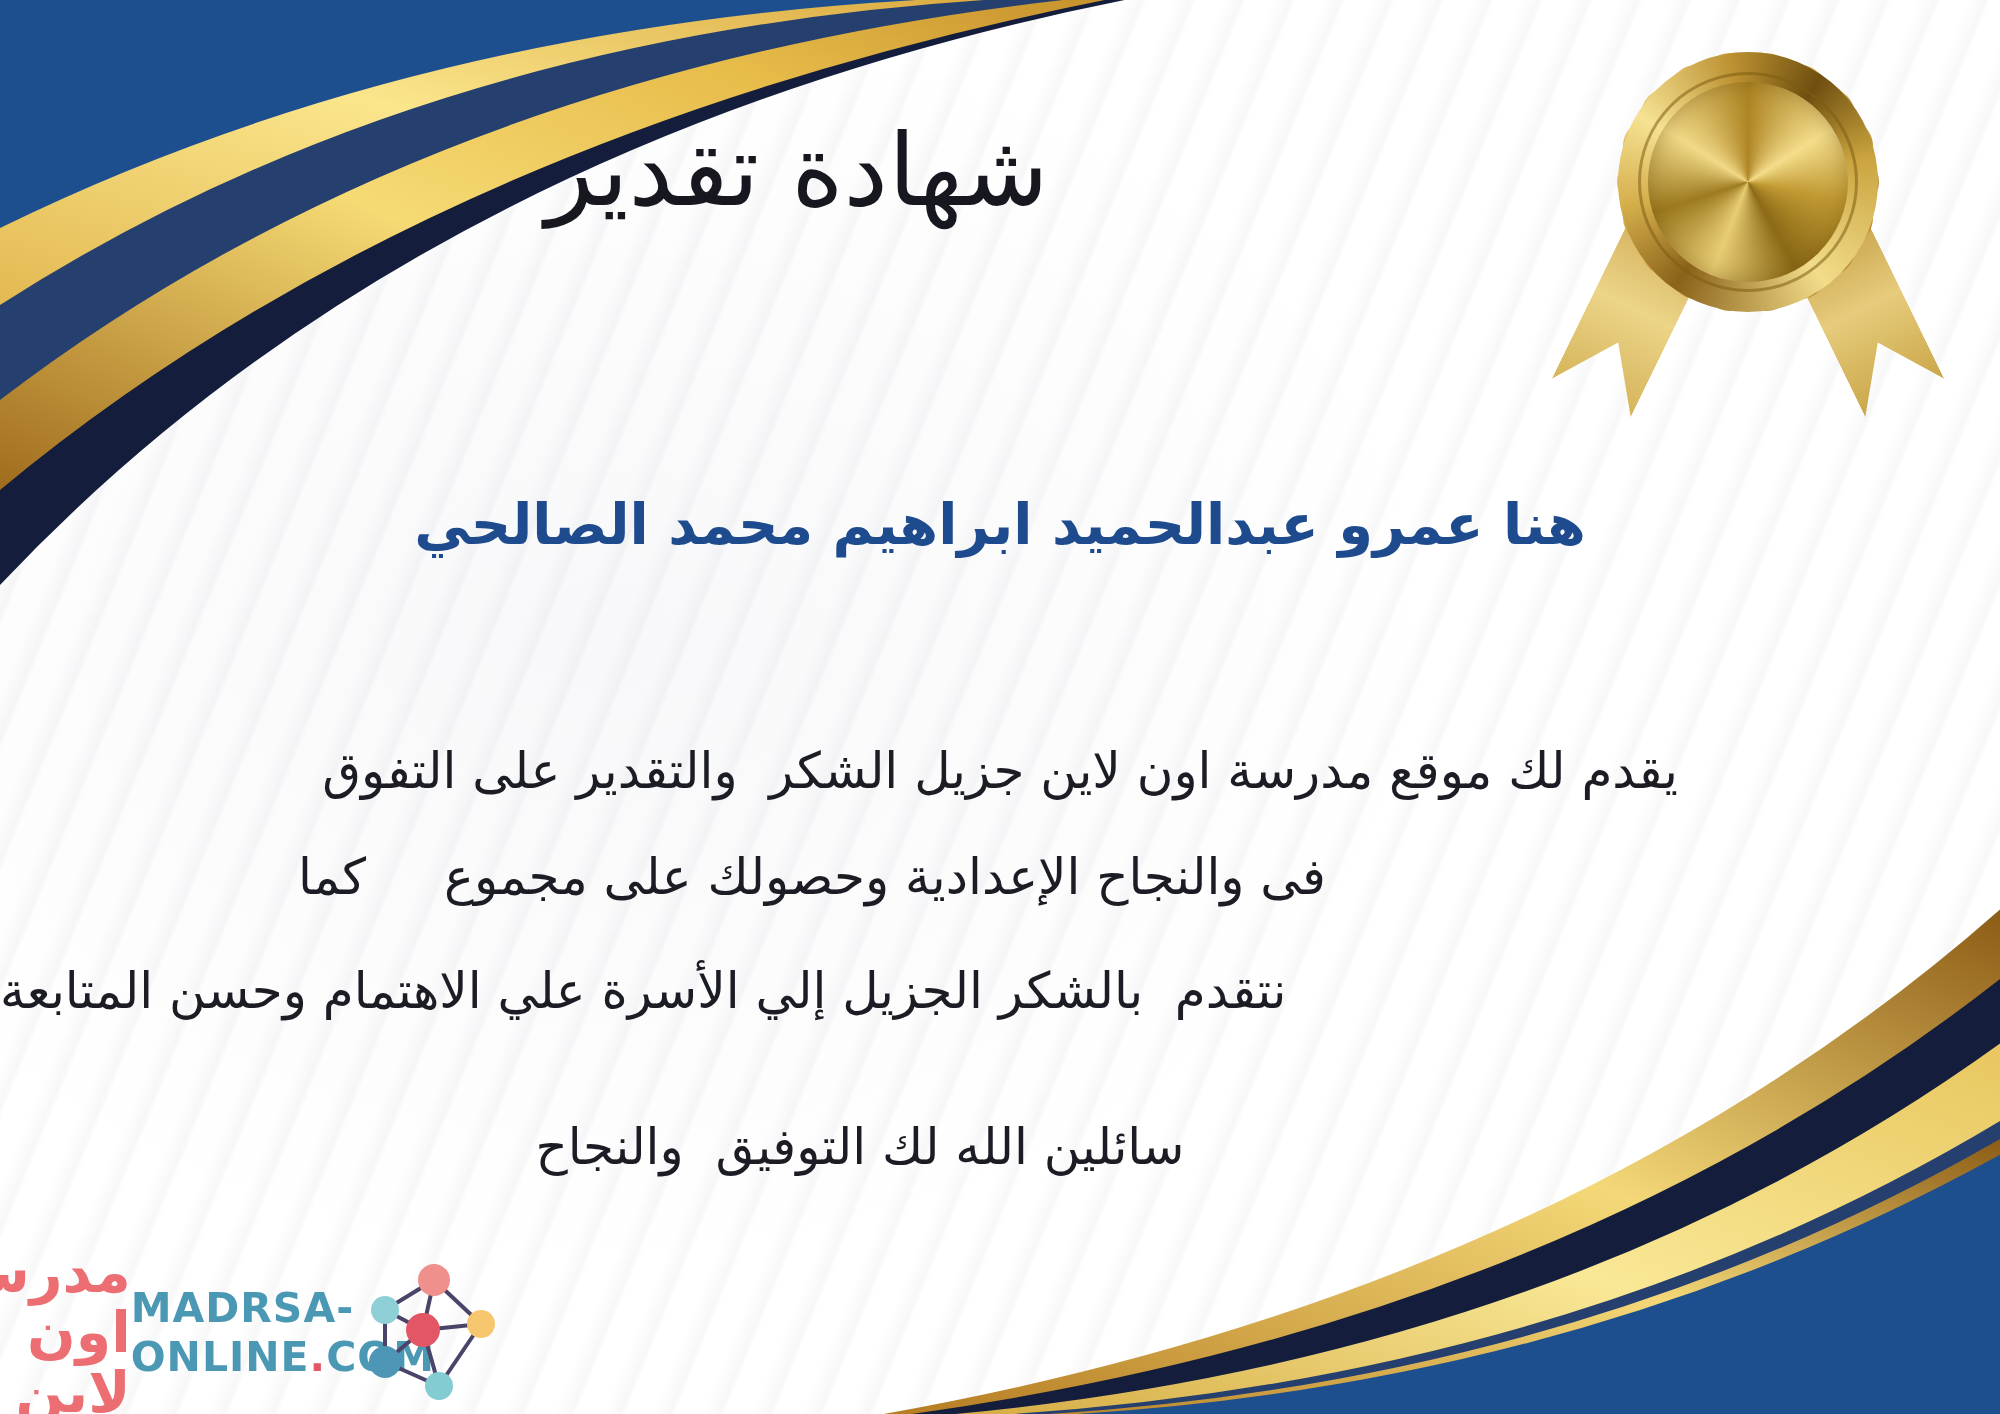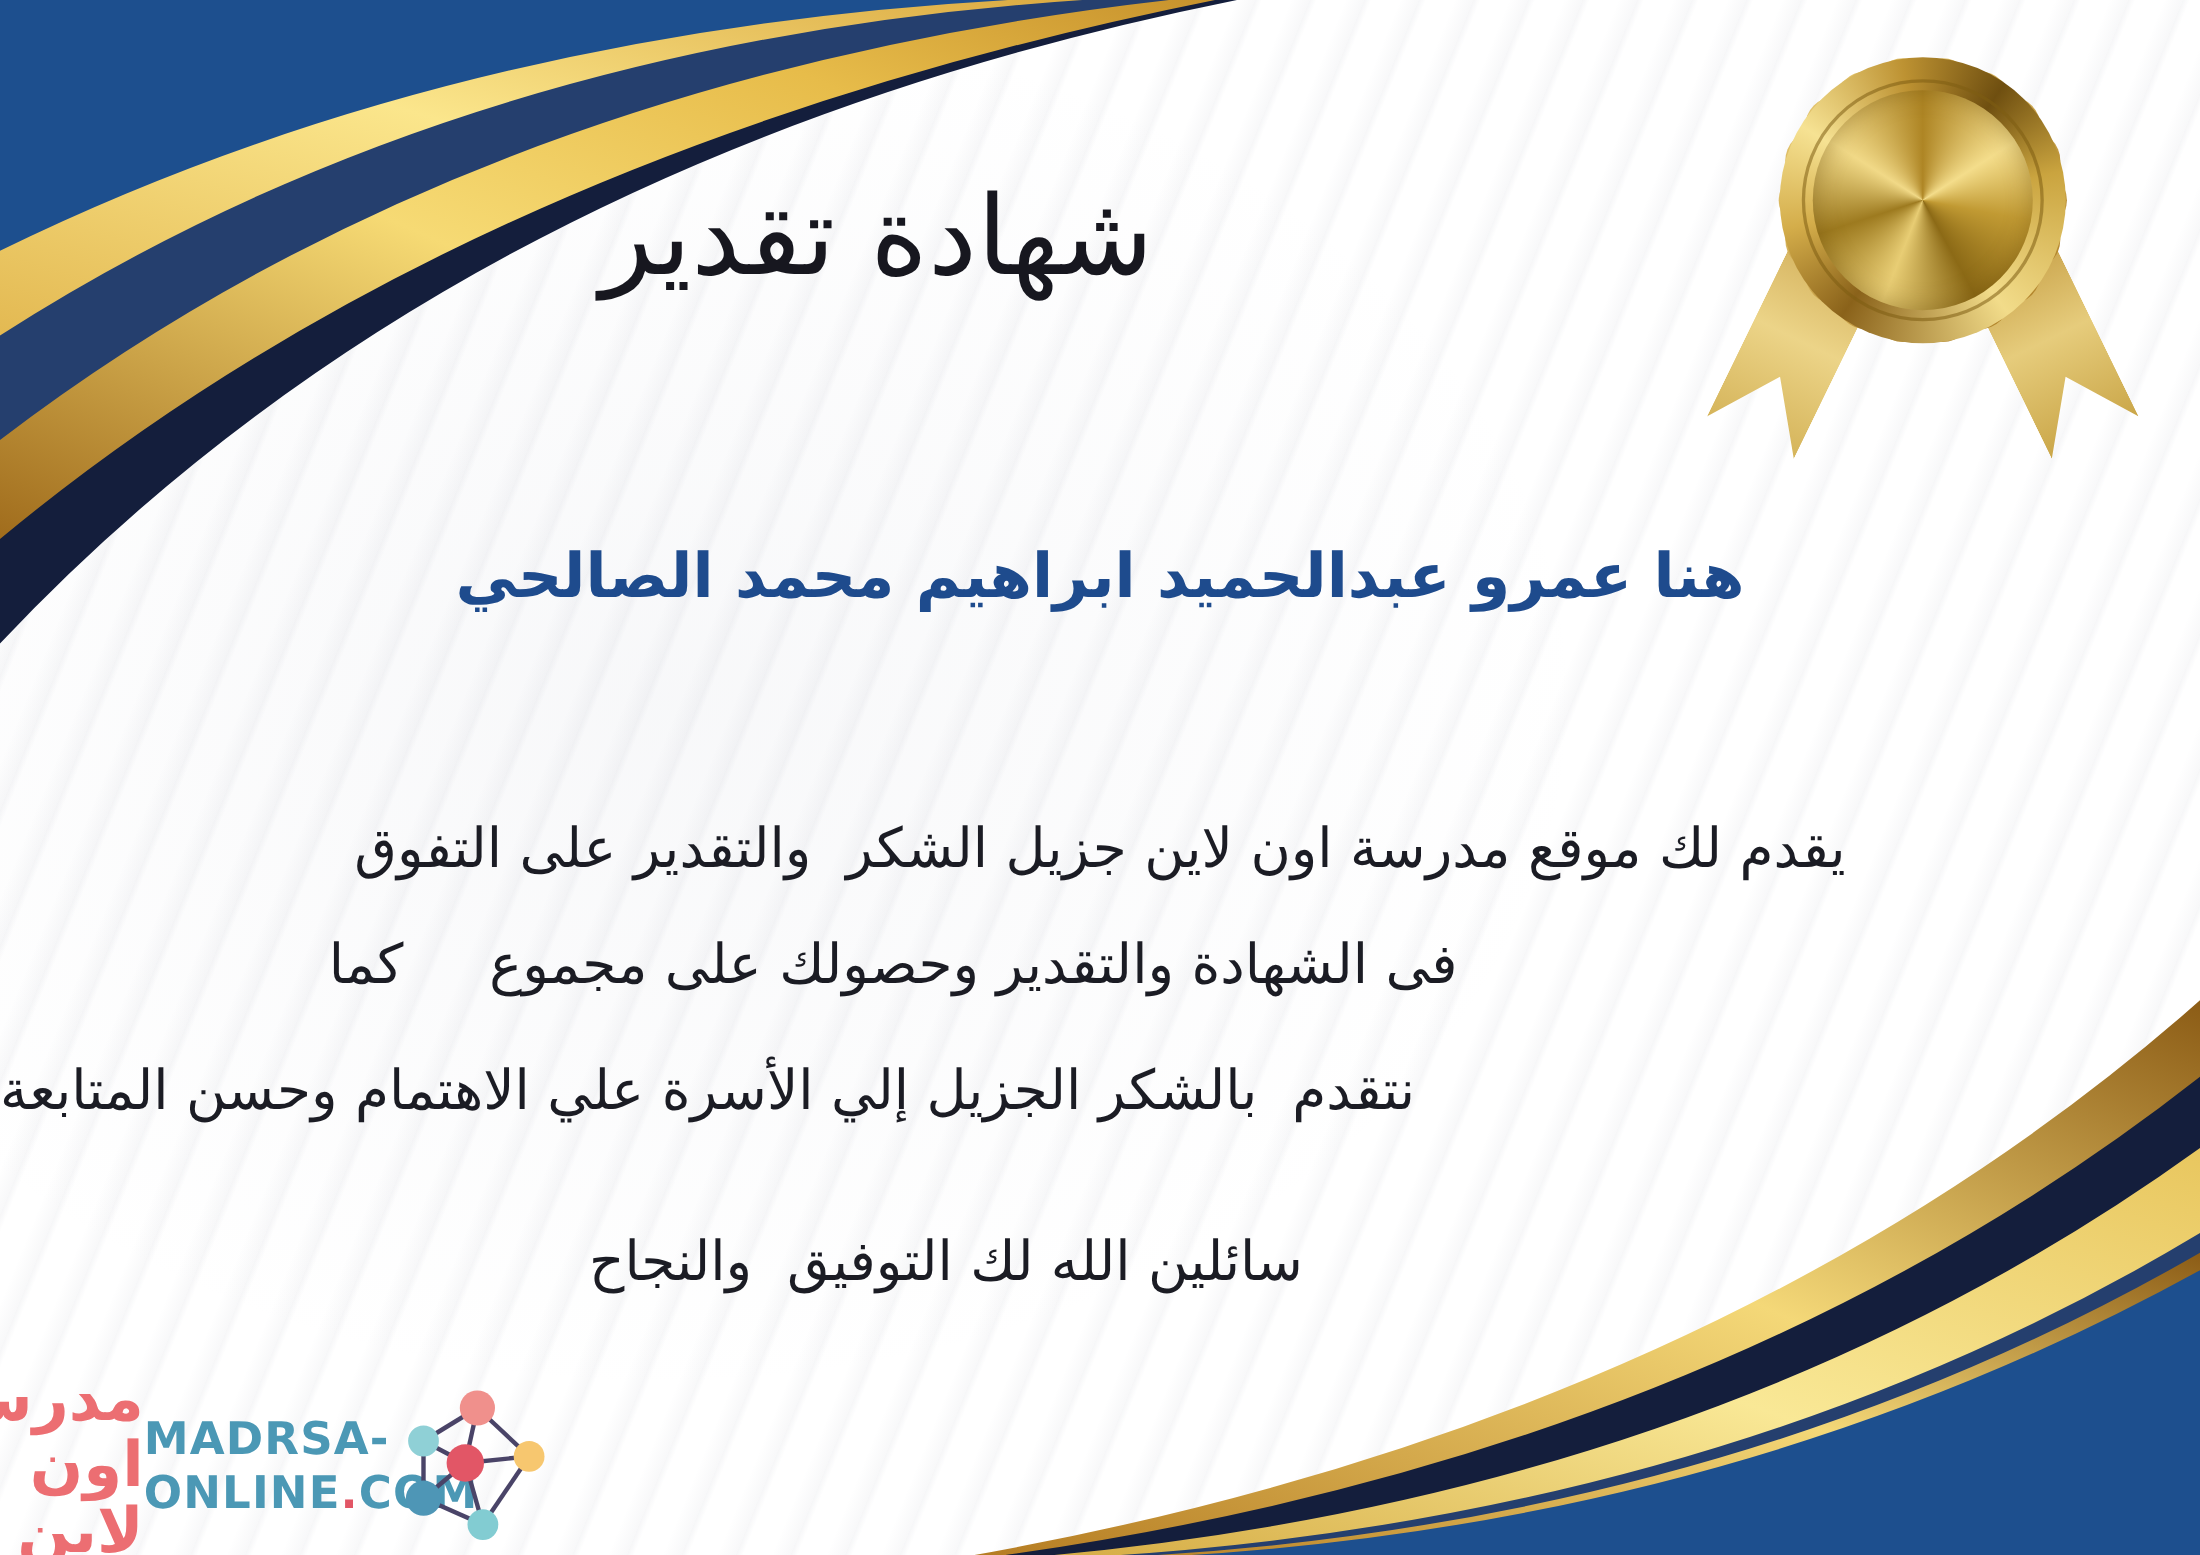--- a/index.html
+++ b/index.html
@@ -14,21 +14,21 @@
       repeating-linear-gradient(112deg,
         rgba(90,95,120,0.055) 0px, rgba(90,95,120,0.0) 6px,
         rgba(255,255,255,0) 30px, rgba(90,95,120,0.045) 46px),
       radial-gradient(1200px 900px at 30% 45%, rgba(180,185,200,0.10), rgba(255,255,255,0) 70%);
   }
   .deco{position:absolute;inset:0;width:2000px;height:1414px;}
 
   .txt{position:absolute;white-space:nowrap;}
   .title{
     top:112px;left:0;width:1594px;text-align:center;
-    font-size:100px;font-weight:500;color:#17171f;letter-spacing:0px;margin-top:44px;
+    font-size:100px;font-weight:500;color:#17171f;letter-spacing:0px;
   }
   .name{
     top:492px;left:0;width:2000px;text-align:center;
     font-size:56px;font-weight:700;color:#1e4b8d;
   }
   .body-line{font-size:50px;font-weight:500;color:#1b1c24;}
   .line1{top:742px;left:0;width:2000px;text-align:center;}
   .line2{
     top:848px;left:0;width:2000px;
     display:flex;flex-direction:row;justify-content:center;align-items:center;
@@ -150,21 +150,21 @@
   <div class="medal-disc"></div>
 </div>
 
 <div class="txt title" dir="rtl">شهادة تقدير</div>
 
 <div class="txt name" dir="rtl">هنا عمرو عبدالحميد ابراهيم محمد الصالحي</div>
 
 <div class="txt body-line line1" dir="rtl">يقدم لك موقع مدرسة اون لاين جزيل الشكر &nbsp;والتقدير على التفوق</div>
 
 <div class="txt line2" dir="rtl">
-  <span class="body-line">فى الشهادة والتقدير وحصولك على مجموع</span>
+  <span class="body-line">فى والنجاح الإعدادية وحصولك على مجموع</span>
   <span class="body-line">كما</span>
 </div>
 
 <div class="txt body-line line3" dir="rtl">نتقدم &nbsp;بالشكر الجزيل إلي الأسرة علي الاهتمام وحسن المتابعة</div>
 
 <div class="txt body-line closing" dir="rtl">سائلين الله لك التوفيق &nbsp;والنجاح</div>
 
 <div class="logo">
   <div class="logo-texts">
     <div class="logo-ar" dir="rtl">مدرسة اون لاين</div>

